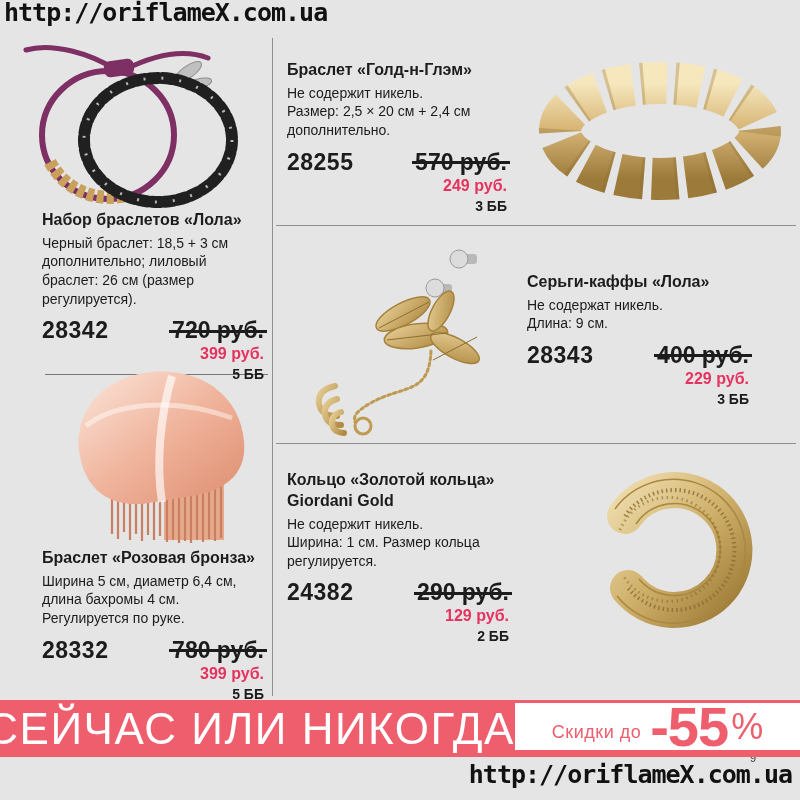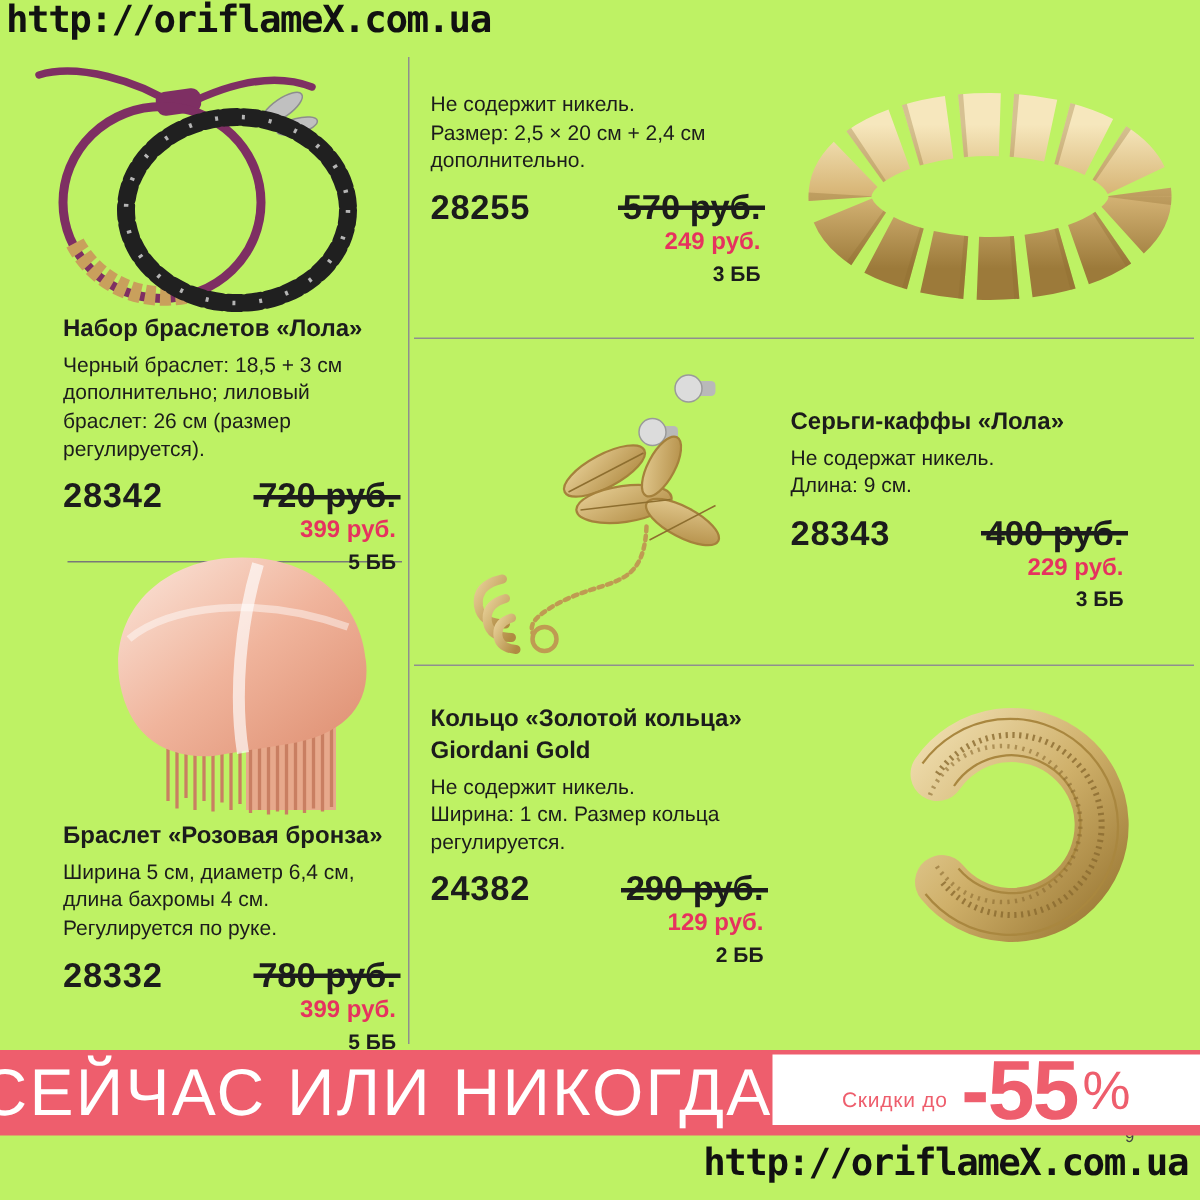--- a/index.html
+++ b/index.html
@@ -3,21 +3,21 @@
 <meta charset="utf-8">
 <style>
   :root{
     --price-pink:#e6325f;
     --banner-pink:#ee5e6d;
     --ink:#1c1c1c;
     --divider:#8f8f8f;
   }
   html,body{margin:0;padding:0;background:#ffffff;}
   #page{
-    position:relative;width:800px;height:800px;background:#bef264;
+    position:relative;width:800px;height:800px;background:#e5e5e5;
     font-family:"Liberation Sans",sans-serif;color:var(--ink);overflow:hidden;text-decoration:underline;
   }
   .wm{
     position:absolute;font-family:"DejaVu Sans Mono",monospace;font-weight:700;
     font-size:25px;letter-spacing:-1px;color:#111;white-space:nowrap;z-index:2;
   }
   .wm-top{left:4px;top:-2px;}
   .wm-bottom{right:8px;top:760px;}
   .page-num{position:absolute;left:750px;top:752px;font-size:11px;color:#444;z-index:3;}
   .divider{position:absolute;background:var(--divider);z-index:1;}
@@ -43,21 +43,21 @@
   .t-ring{left:287px;top:470px;width:222px;}
   .banner{position:absolute;left:0;top:700px;width:800px;height:57px;background:var(--banner-pink);z-index:5;}
   .banner-headline{
     position:absolute;left:0;top:0;width:515px;height:57px;display:flex;align-items:center;justify-content:center;
     color:#fff;font-size:44px;font-weight:200;letter-spacing:1.5px;white-space:nowrap;
   }
   .discount-box{
     position:absolute;left:515px;top:3px;width:285px;height:47px;background:#fff;
     display:flex;align-items:center;justify-content:center;gap:9px;
   }
-  .d-label{color:var(--banner-pink);font-size:14px;letter-spacing:.5px;margin-top:12px;}
+  .d-label{color:var(--banner-pink);font-size:18px;letter-spacing:.5px;margin-top:12px;}
   .d-value{color:var(--banner-pink);font-size:56px;font-weight:bold;letter-spacing:-1px;}
   .d-sign{color:var(--banner-pink);font-size:36px;font-weight:300;margin-left:-6px;}
 </style>
 </head>
 <body>
 
 <div id="page">
 
   <div class="wm wm-top">http://oriflameX.com.ua</div>
 
@@ -192,20 +192,21 @@
 регулируется).</div>
     <div class="prow">
       <span class="pcode">28342</span>
       <span class="pold">720 руб.</span>
     </div>
     <div class="pnew">399 руб.</div>
     <div class="pbb">5 ББ</div>
   </div>
 
   <div class="ptext t-glam">
+    <div class="ptitle">Браслет «Голд-н-Глэм»</div>
     <div class="pdesc">Не содержит никель.
 Размер: 2,5 × 20 см + 2,4 см
 дополнительно.</div>
     <div class="prow">
       <span class="pcode">28255</span>
       <span class="pold">570 руб.</span>
     </div>
     <div class="pnew">249 руб.</div>
     <div class="pbb">3 ББ</div>
   </div>

